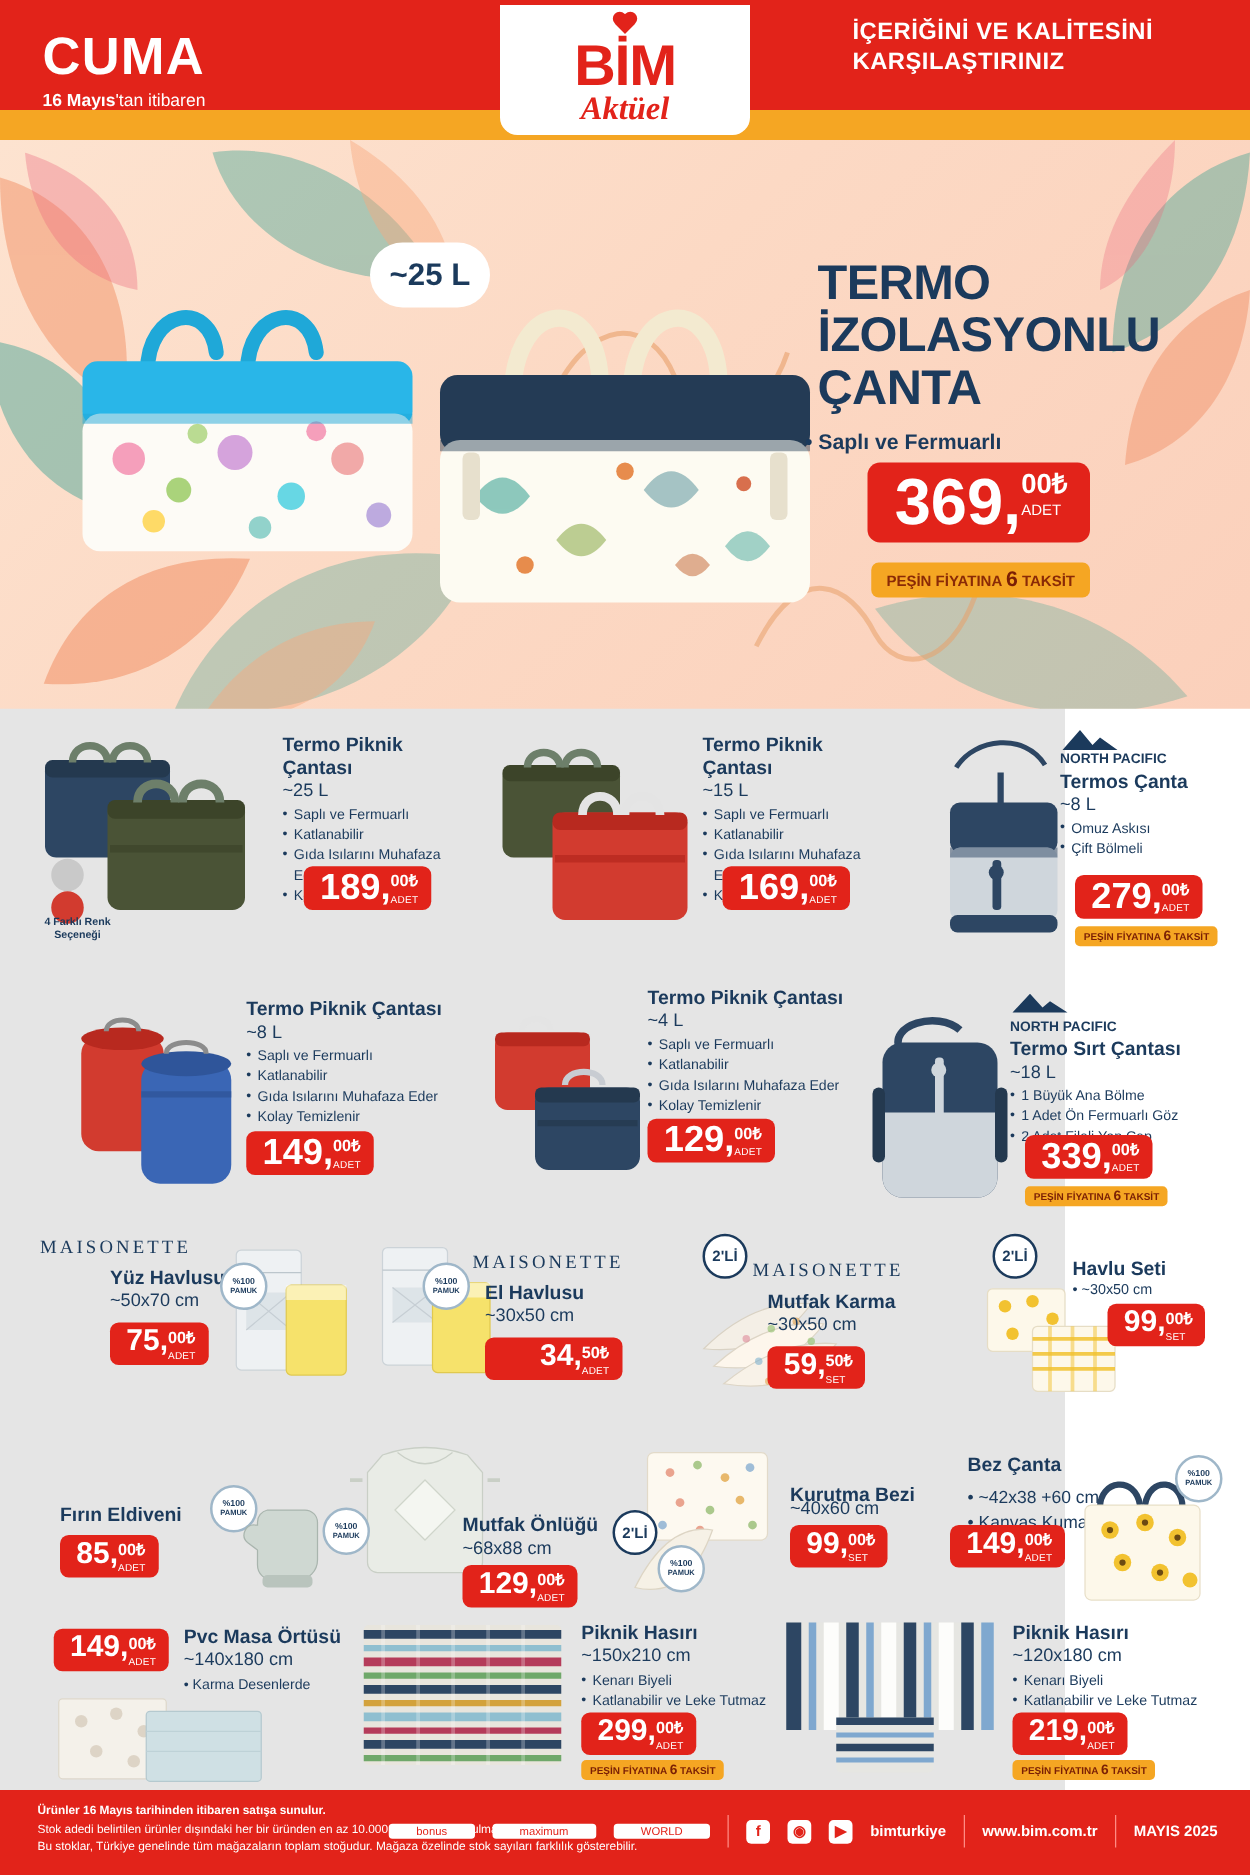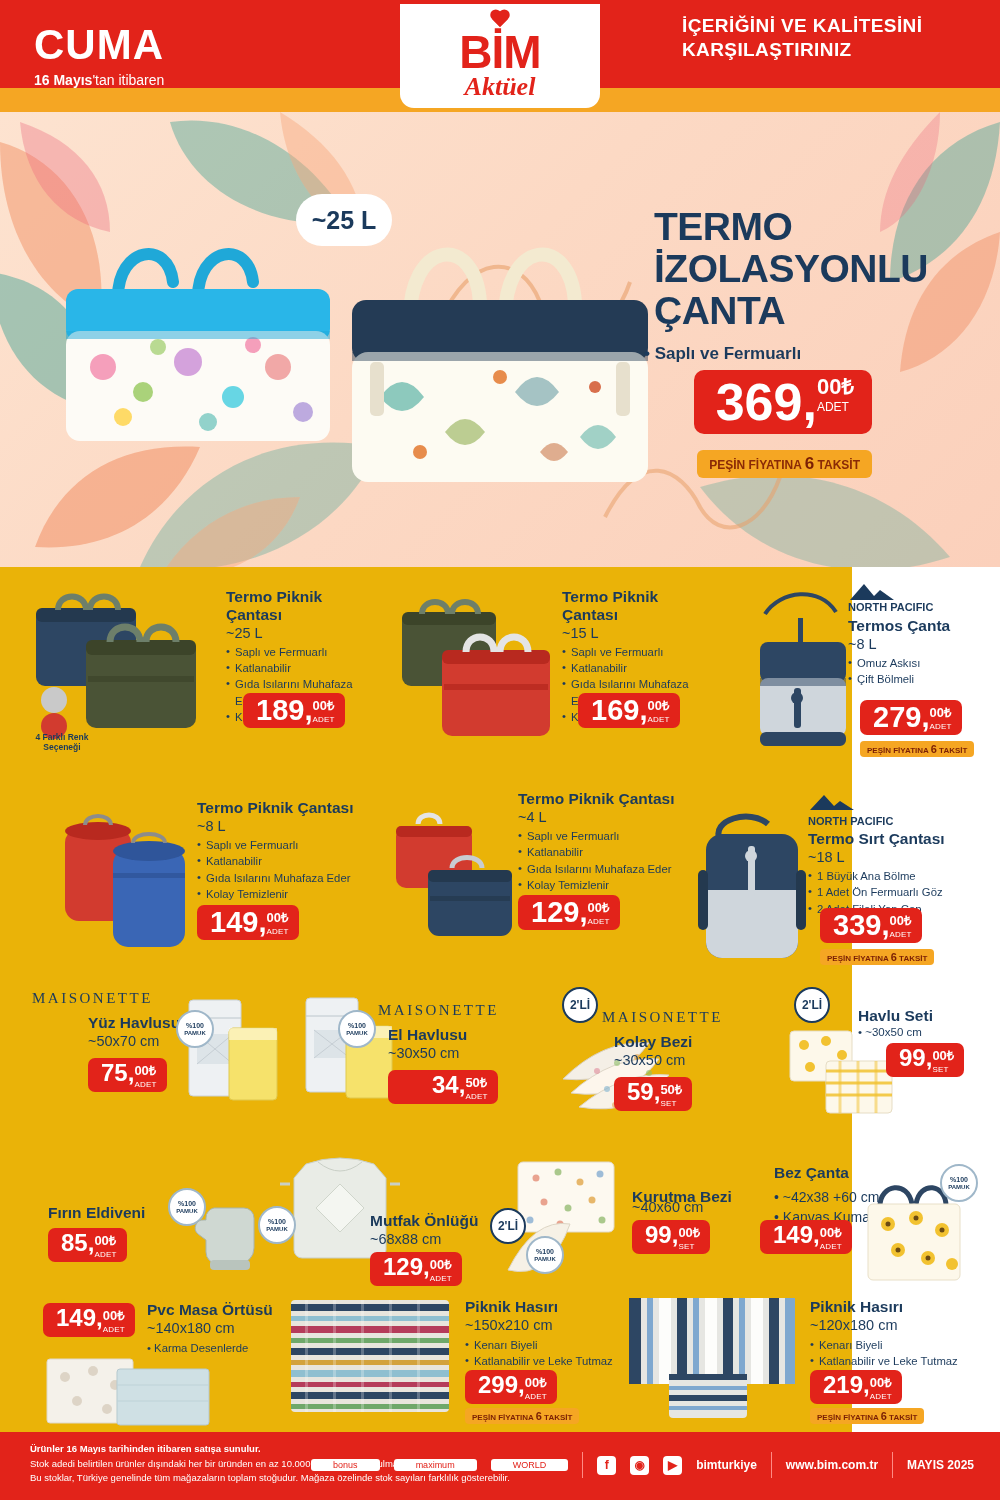--- a/index.html
+++ b/index.html
@@ -3,21 +3,21 @@
 <meta charset="utf-8">
 <style>
   * { box-sizing: border-box; margin: 0; padding: 0; }
   body {
     width: 1000px; height: 1500px;
     font-family: "Liberation Sans", sans-serif;
     background: #ffffff;
     position: relative;
     overflow: hidden;
   }
-  .page { position: relative; width: 852px; height: 1500px; background: #eab308; }
+  .page { position: relative; width: 852px; height: 1500px; background: #e5e5e5; }
 
   
   .header {
     position: absolute; top: 0; left: 0; width: 1000px; height: 112px;
     background: #e2231a;
   }
   .hdr-left {
     position: absolute; left: 0; top: 0; width: 420px; height: 112px;
     background: #e2231a; display: flex; flex-direction: column;
     justify-content: center; padding-left: 34px;
@@ -541,21 +541,21 @@
           <circle cx="60" cy="44" r="3" fill="#8fbf6a"></circle>
         <circle cx="80" cy="38" r="3" fill="#e3a44f"></circle>
           <circle cx="50" cy="70" r="3" fill="#7fb2cf"></circle>
         <circle cx="72" cy="62" r="3" fill="#e08a9b"></circle>
           <circle cx="92" cy="54" r="3" fill="#8fbf6a"></circle>
         <circle cx="58" cy="86" r="3" fill="#e3a44f"></circle>
           <circle cx="86" cy="78" r="3" fill="#7fb2cf"></circle>
       </g>
     </svg>
     <div class="maisonette" style="position:absolute;left:50px;top:24px;">MAISONETTE</div>
-    <div class="prod-title" style="position:absolute;left:62px;top:48px;">Kolay Bezi</div>
+    <div class="prod-title" style="position:absolute;left:62px;top:48px;">Mutfak Karma</div>
     <div class="prod-size" style="position:absolute;left:62px;top:66px;">~30x50 cm</div>
     <div class="price-tag price-small" style="position:absolute;left:62px;top:92px;">
       <span class="big">59</span>
       <span class="big">,</span>
       <span><span class="cents">50</span><span class="cents">₺</span>
       <span class="unit">SET</span></span>
     </div>
   </div>
 
   <div style="position:absolute;left:786px;top:985px;width:200px;height:150px;">

